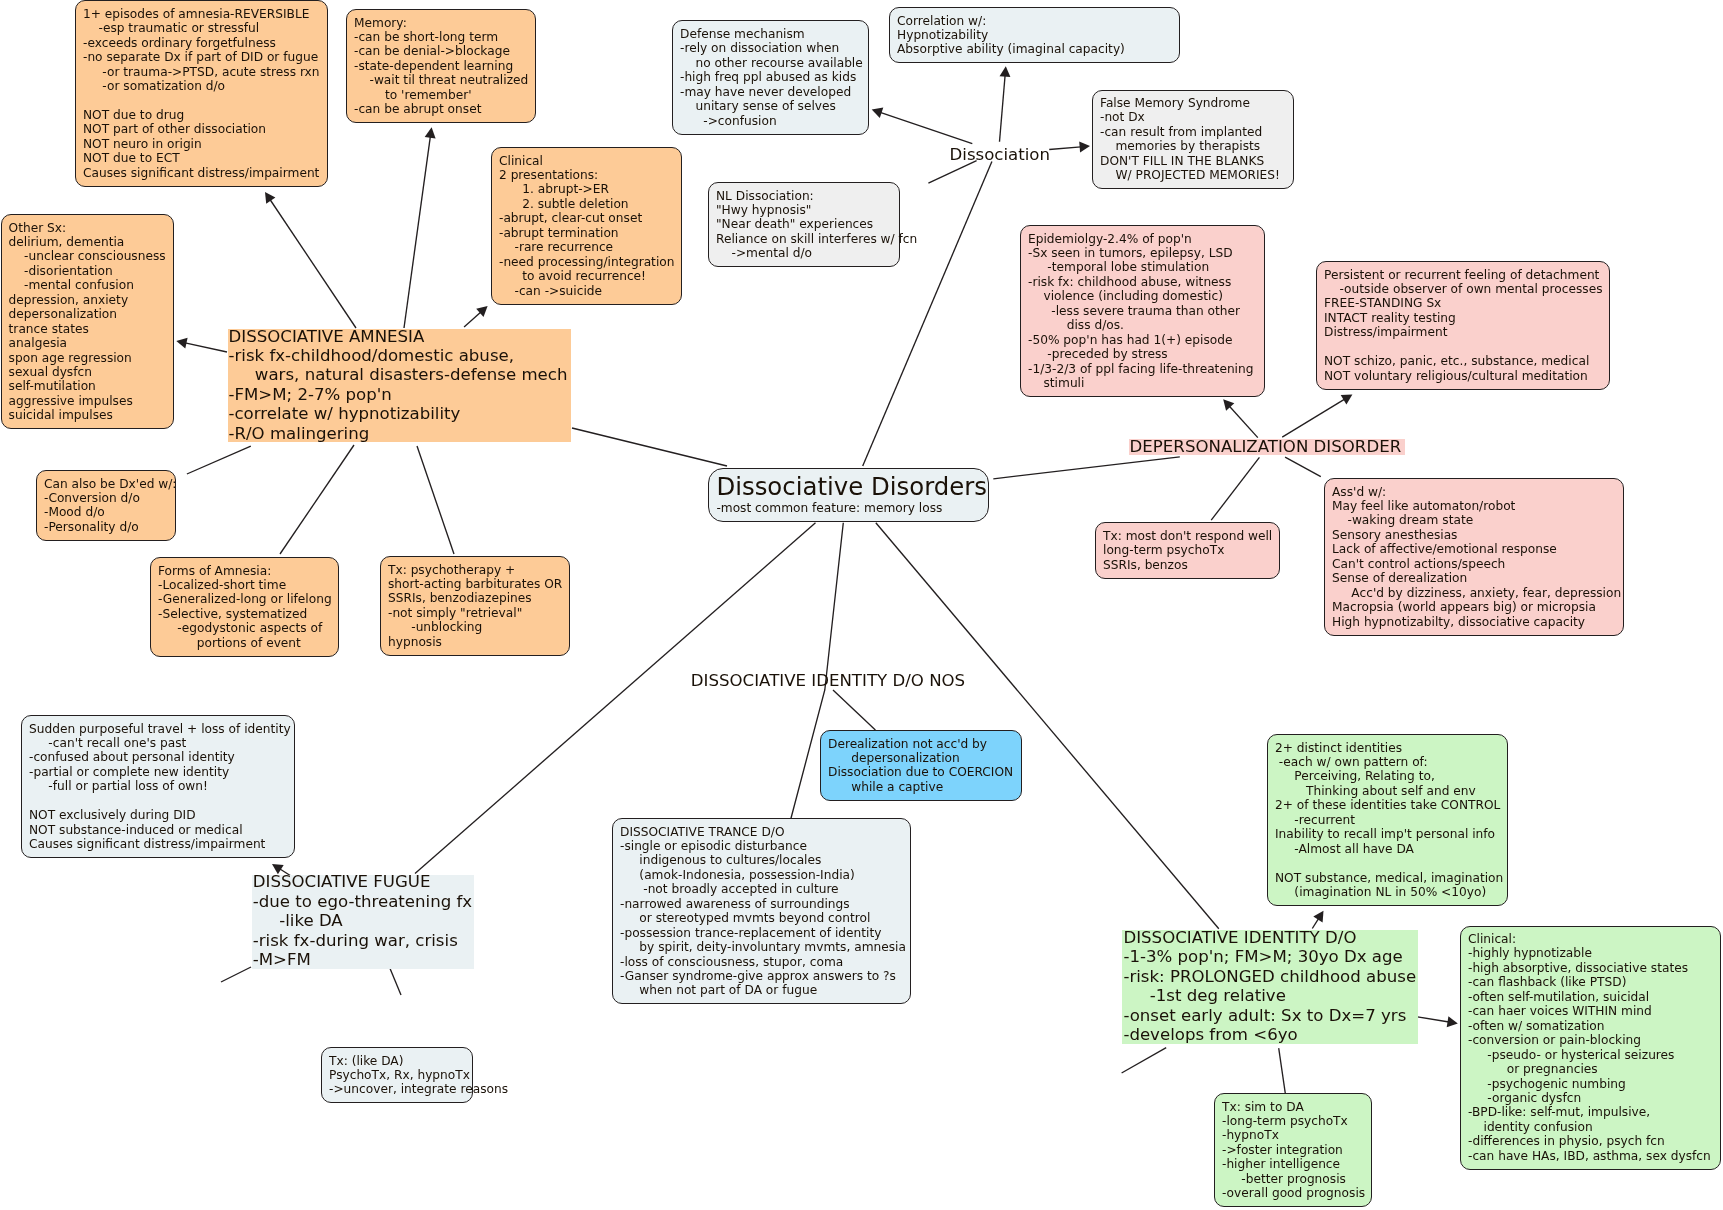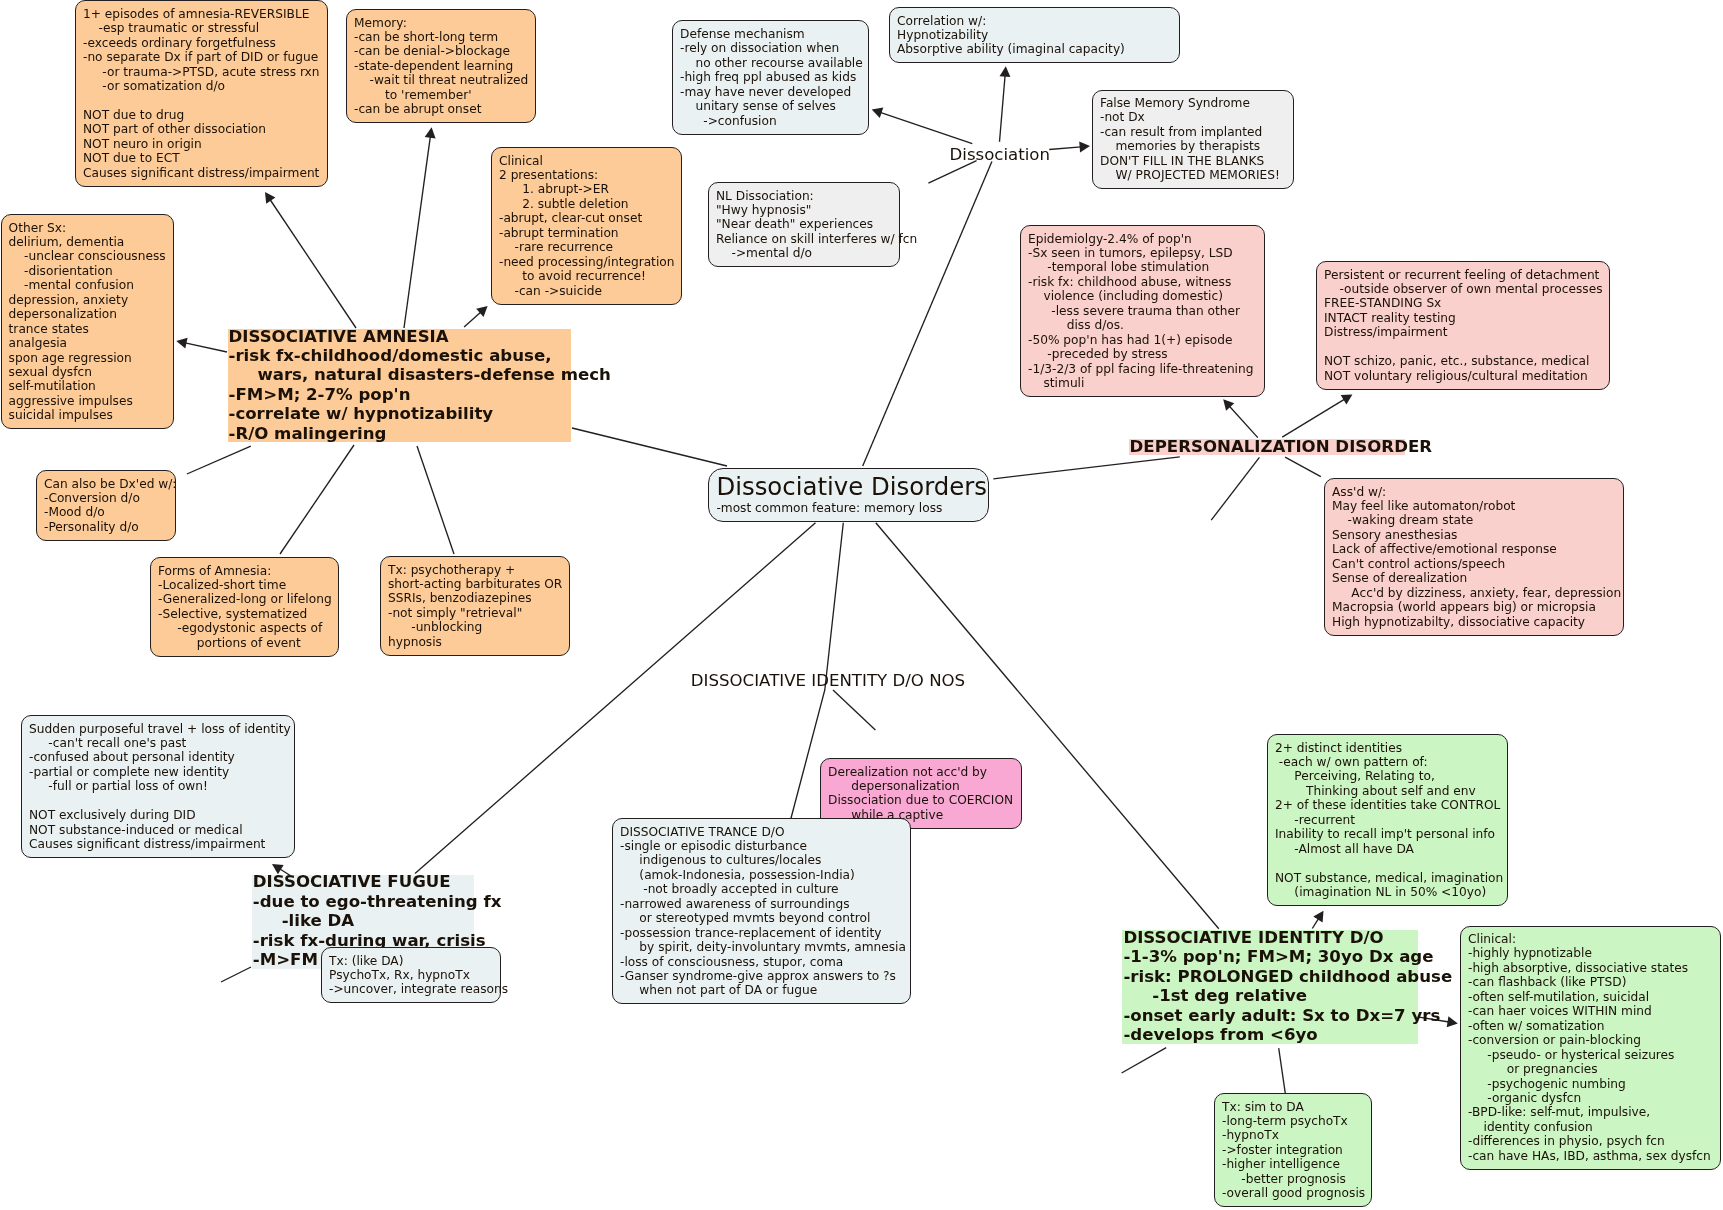--- a/index.html
+++ b/index.html
@@ -8,21 +8,21 @@
          -webkit-font-smoothing:antialiased;}
   .node,#edges{transform:translateZ(0);}
   #edges{position:absolute;left:0;top:0;width:1723px;height:1210px;}
   #edges path{stroke:#231f20;stroke-width:1.35;fill:none;}
   #edges polygon{fill:#231f20;stroke:none;}
   .node{position:absolute;box-sizing:border-box;white-space:pre;}
   .node .ln{display:block;min-height:1px;}
   .node .ln:empty::before{content:"\a0";}
   .rounded{border:1.5px solid #231f20;border-radius:10px;}
   .plain{border:none;}
-  .plain .txt{position:absolute;left:0;top:0;white-space:pre;font-weight:bold;}
+  .plain .txt{position:absolute;left:0;top:0;white-space:pre;}
   .label{border:none;background:none;}
 </style>
 </head>
 <body>
 <div id="stage">
 <svg id="edges" viewBox="0 0 1723 1210">
       <path d="M 356.0,328.0 L 270.0,199.5"></path>
       <polygon points="265.0,192.0 275.4,197.6 266.2,203.7"></polygon>
       <path d="M 404.0,328.0 L 430.4,136.2"></path>
       <polygon points="431.6,127.3 435.6,138.4 424.7,136.9"></polygon>
@@ -74,25 +74,26 @@
 <div class="node rounded" style="left:380px;top:556px;width:190px;font-size:12.2px;line-height:14.45px;background:#FDCB97;padding:5.5px 7px 5.5px 7px;"><span class="ln">Tx: psychotherapy +</span><span class="ln">short-acting barbiturates OR</span><span class="ln">SSRIs, benzodiazepines</span><span class="ln">-not simply "retrieval"</span><span class="ln">      -unblocking</span><span class="ln">hypnosis</span></div>
 <div class="node rounded" style="left:672px;top:20.4px;width:197px;font-size:12.2px;line-height:14.45px;background:#EAF1F3;padding:5.5px 7px 5.5px 7px;"><span class="ln">Defense mechanism</span><span class="ln">-rely on dissociation when</span><span class="ln">    no other recourse available</span><span class="ln">-high freq ppl abused as kids</span><span class="ln">-may have never developed</span><span class="ln">    unitary sense of selves</span><span class="ln">      -&gt;confusion</span></div>
 <div class="node rounded" style="left:889px;top:7px;width:291px;font-size:12.2px;line-height:14.45px;background:#EAF1F3;padding:5.5px 7px 5.5px 7px;"><span class="ln">Correlation w/:</span><span class="ln">Hypnotizability</span><span class="ln">Absorptive ability (imaginal capacity)</span></div>
 <div class="node label" style="left:949.5px;top:144.9px;width:102px;font-size:16.6px;line-height:19.45px;background:transparent;padding:0px 0px 0px 0px;"><span class="ln">Dissociation</span></div>
 <div class="node rounded" style="left:1092px;top:89.5px;width:202px;font-size:12.2px;line-height:14.45px;background:#EFEFEF;padding:5.5px 7px 5.5px 7px;"><span class="ln">False Memory Syndrome</span><span class="ln">-not Dx</span><span class="ln">-can result from implanted</span><span class="ln">    memories by therapists</span><span class="ln">DON'T FILL IN THE BLANKS</span><span class="ln">    W/ PROJECTED MEMORIES!</span></div>
 <div class="node rounded" style="left:708px;top:182px;width:192px;font-size:12.2px;line-height:14.45px;background:#EFEFEF;padding:5.5px 7px 5.5px 7px;"><span class="ln">NL Dissociation:</span><span class="ln">"Hwy hypnosis"</span><span class="ln">"Near death" experiences</span><span class="ln">Reliance on skill interferes w/ fcn</span><span class="ln">    -&gt;mental d/o</span></div>
 <div class="node rounded" style="left:1020px;top:225px;width:245px;font-size:12.2px;line-height:14.45px;background:#FAD0CC;padding:5.5px 7px 5.5px 7px;"><span class="ln">Epidemiolgy-2.4% of pop'n</span><span class="ln">-Sx seen in tumors, epilepsy, LSD</span><span class="ln">     -temporal lobe stimulation</span><span class="ln">-risk fx: childhood abuse, witness</span><span class="ln">    violence (including domestic)</span><span class="ln">      -less severe trauma than other</span><span class="ln">          diss d/os.</span><span class="ln">-50% pop'n has had 1(+) episode</span><span class="ln">     -preceded by stress</span><span class="ln">-1/3-2/3 of ppl facing life-threatening</span><span class="ln">    stimuli</span></div>
 <div class="node rounded" style="left:1316px;top:261px;width:294px;font-size:12.2px;line-height:14.45px;background:#FAD0CC;padding:5.5px 7px 5.5px 7px;"><span class="ln">Persistent or recurrent feeling of detachment</span><span class="ln">    -outside observer of own mental processes</span><span class="ln">FREE-STANDING Sx</span><span class="ln">INTACT reality testing</span><span class="ln">Distress/impairment</span><span class="ln"></span><span class="ln">NOT schizo, panic, etc., substance, medical</span><span class="ln">NOT voluntary religious/cultural meditation</span></div>
 <div class="node plain" style="left:1128.6px;top:439.1px;width:276px;height:16.40px;background:#FAD0CC;"><div class="txt" style="font-size:16.6px;line-height:19.45px;left:1px;top:-2.07px;"><span class="ln">DEPERSONALIZATION DISORDER</span></div></div>
 <div class="node rounded" style="left:708.4px;top:468.25px;width:281px;font-size:24.4px;line-height:27.5px;background:#EAF1F3;padding:3.8px 7px 6px 7px;border-radius:15px;"><span class="ln">Dissociative Disorders</span><span class="ln sub" style="font-size:12.2px;line-height:14.5px">-most common feature: memory loss</span></div>
+<div class="node rounded" style="left:1095px;top:522.3px;width:185px;font-size:12.2px;line-height:14.45px;background:#FAD0CC;padding:5.5px 7px 5.5px 7px;"><span class="ln">Tx: most don't respond well</span><span class="ln">long-term psychoTx</span><span class="ln">SSRIs, benzos</span></div>
 <div class="node rounded" style="left:1324px;top:478px;width:300px;font-size:12.2px;line-height:14.45px;background:#FAD0CC;padding:5.5px 7px 5.5px 7px;"><span class="ln">Ass'd w/:</span><span class="ln">May feel like automaton/robot</span><span class="ln">    -waking dream state</span><span class="ln">Sensory anesthesias</span><span class="ln">Lack of affective/emotional response</span><span class="ln">Can't control actions/speech</span><span class="ln">Sense of derealization</span><span class="ln">     Acc'd by dizziness, anxiety, fear, depression</span><span class="ln">Macropsia (world appears big) or micropsia</span><span class="ln">High hypnotizabilty, dissociative capacity</span></div>
 <div class="node label" style="left:678.8px;top:671px;width:277px;font-size:16.6px;line-height:19.45px;background:transparent;padding:0px 0px 0px 0px;margin-left:12px;"><span class="ln">DISSOCIATIVE IDENTITY D/O NOS</span></div>
 <div class="node rounded" style="left:21px;top:715px;width:274px;font-size:12.2px;line-height:14.45px;background:#EAF1F3;padding:5.5px 7px 5.5px 7px;"><span class="ln">Sudden purposeful travel + loss of identity</span><span class="ln">     -can't recall one's past</span><span class="ln">-confused about personal identity</span><span class="ln">-partial or complete new identity</span><span class="ln">     -full or partial loss of own!</span><span class="ln"></span><span class="ln">NOT exclusively during DID</span><span class="ln">NOT substance-induced or medical</span><span class="ln">Causes significant distress/impairment</span></div>
 <div class="node plain" style="left:251.8px;top:874.5px;width:222px;height:94.20px;background:#EAF1F3;"><div class="txt" style="font-size:16.6px;line-height:19.45px;left:1px;top:-2.07px;"><span class="ln">DISSOCIATIVE FUGUE</span><span class="ln">-due to ego-threatening fx</span><span class="ln">     -like DA</span><span class="ln">-risk fx-during war, crisis</span><span class="ln">-M&gt;FM</span></div></div>
-<div class="node rounded" style="left:321px;top:947px;width:180px;font-size:12.2px;line-height:14.45px;background:#EAF1F3;padding:5.5px 7px 5.5px 7px;"><span class="ln">Tx: (like DA)</span><span class="ln">PsychoTx, Rx, hypnoTx</span><span class="ln">-&gt;uncover, integrate reasons</span></div>
-<div class="node rounded" style="left:820px;top:730px;width:202px;font-size:12.2px;line-height:14.45px;background:#f9a8d4;padding:5.5px 7px 5.5px 7px;margin-top:28px;"><span class="ln">Derealization not acc'd by</span><span class="ln">      depersonalization</span><span class="ln">Dissociation due to COERCION</span><span class="ln">      while a captive</span></div>
+<div class="node rounded" style="left:321px;top:1047px;width:152px;font-size:12.2px;line-height:14.45px;background:#EAF1F3;padding:5.5px 7px 5.5px 7px;"><span class="ln">Tx: (like DA)</span><span class="ln">PsychoTx, Rx, hypnoTx</span><span class="ln">-&gt;uncover, integrate reasons</span></div>
+<div class="node rounded" style="left:820px;top:730px;width:202px;font-size:12.2px;line-height:14.45px;background:#7dd3fc;padding:5.5px 7px 5.5px 7px;"><span class="ln">Derealization not acc'd by</span><span class="ln">      depersonalization</span><span class="ln">Dissociation due to COERCION</span><span class="ln">      while a captive</span></div>
 <div class="node rounded" style="left:612px;top:818px;width:299px;font-size:12.2px;line-height:14.45px;background:#EAF1F3;padding:5.5px 7px 5.5px 7px;"><span class="ln">DISSOCIATIVE TRANCE D/O</span><span class="ln">-single or episodic disturbance</span><span class="ln">     indigenous to cultures/locales</span><span class="ln">     (amok-Indonesia, possession-India)</span><span class="ln">      -not broadly accepted in culture</span><span class="ln">-narrowed awareness of surroundings</span><span class="ln">     or stereotyped mvmts beyond control</span><span class="ln">-possession trance-replacement of identity</span><span class="ln">     by spirit, deity-involuntary mvmts, amnesia</span><span class="ln">-loss of consciousness, stupor, coma</span><span class="ln">-Ganser syndrome-give approx answers to ?s</span><span class="ln">     when not part of DA or fugue</span></div>
 <div class="node rounded" style="left:1267px;top:734px;width:241px;font-size:12.2px;line-height:14.45px;background:#CCF5C4;padding:5.5px 7px 5.5px 7px;"><span class="ln">2+ distinct identities</span><span class="ln"> -each w/ own pattern of:</span><span class="ln">     Perceiving, Relating to,</span><span class="ln">        Thinking about self and env</span><span class="ln">2+ of these identities take CONTROL</span><span class="ln">     -recurrent</span><span class="ln">Inability to recall imp't personal info</span><span class="ln">     -Almost all have DA</span><span class="ln"></span><span class="ln">NOT substance, medical, imagination</span><span class="ln">     (imagination NL in 50% &lt;10yo)</span></div>
 <div class="node plain" style="left:1122.4px;top:929.9px;width:296px;height:113.65px;background:#CCF5C4;"><div class="txt" style="font-size:16.6px;line-height:19.45px;left:1px;top:-2.07px;"><span class="ln">DISSOCIATIVE IDENTITY D/O</span><span class="ln">-1-3% pop'n; FM&gt;M; 30yo Dx age</span><span class="ln">-risk: PROLONGED childhood abuse</span><span class="ln">     -1st deg relative</span><span class="ln">-onset early adult: Sx to Dx=7 yrs</span><span class="ln">-develops from &lt;6yo</span></div></div>
 <div class="node rounded" style="left:1460px;top:925.5px;width:261px;font-size:12.2px;line-height:14.45px;background:#CCF5C4;padding:5.5px 7px 5.5px 7px;"><span class="ln">Clinical:</span><span class="ln">-highly hypnotizable</span><span class="ln">-high absorptive, dissociative states</span><span class="ln">-can flashback (like PTSD)</span><span class="ln">-often self-mutilation, suicidal</span><span class="ln">-can haer voices WITHIN mind</span><span class="ln">-often w/ somatization</span><span class="ln">-conversion or pain-blocking</span><span class="ln">     -pseudo- or hysterical seizures</span><span class="ln">          or pregnancies</span><span class="ln">     -psychogenic numbing</span><span class="ln">     -organic dysfcn</span><span class="ln">-BPD-like: self-mut, impulsive,</span><span class="ln">    identity confusion</span><span class="ln">-differences in physio, psych fcn</span><span class="ln">-can have HAs, IBD, asthma, sex dysfcn</span></div>
 <div class="node rounded" style="left:1214px;top:1093px;width:158px;font-size:12.2px;line-height:14.45px;background:#CCF5C4;padding:5.5px 7px 5.5px 7px;"><span class="ln">Tx: sim to DA</span><span class="ln">-long-term psychoTx</span><span class="ln">-hypnoTx</span><span class="ln">-&gt;foster integration</span><span class="ln">-higher intelligence</span><span class="ln">     -better prognosis</span><span class="ln">-overall good prognosis</span></div>
 
 </div>
 
 </body></html>

